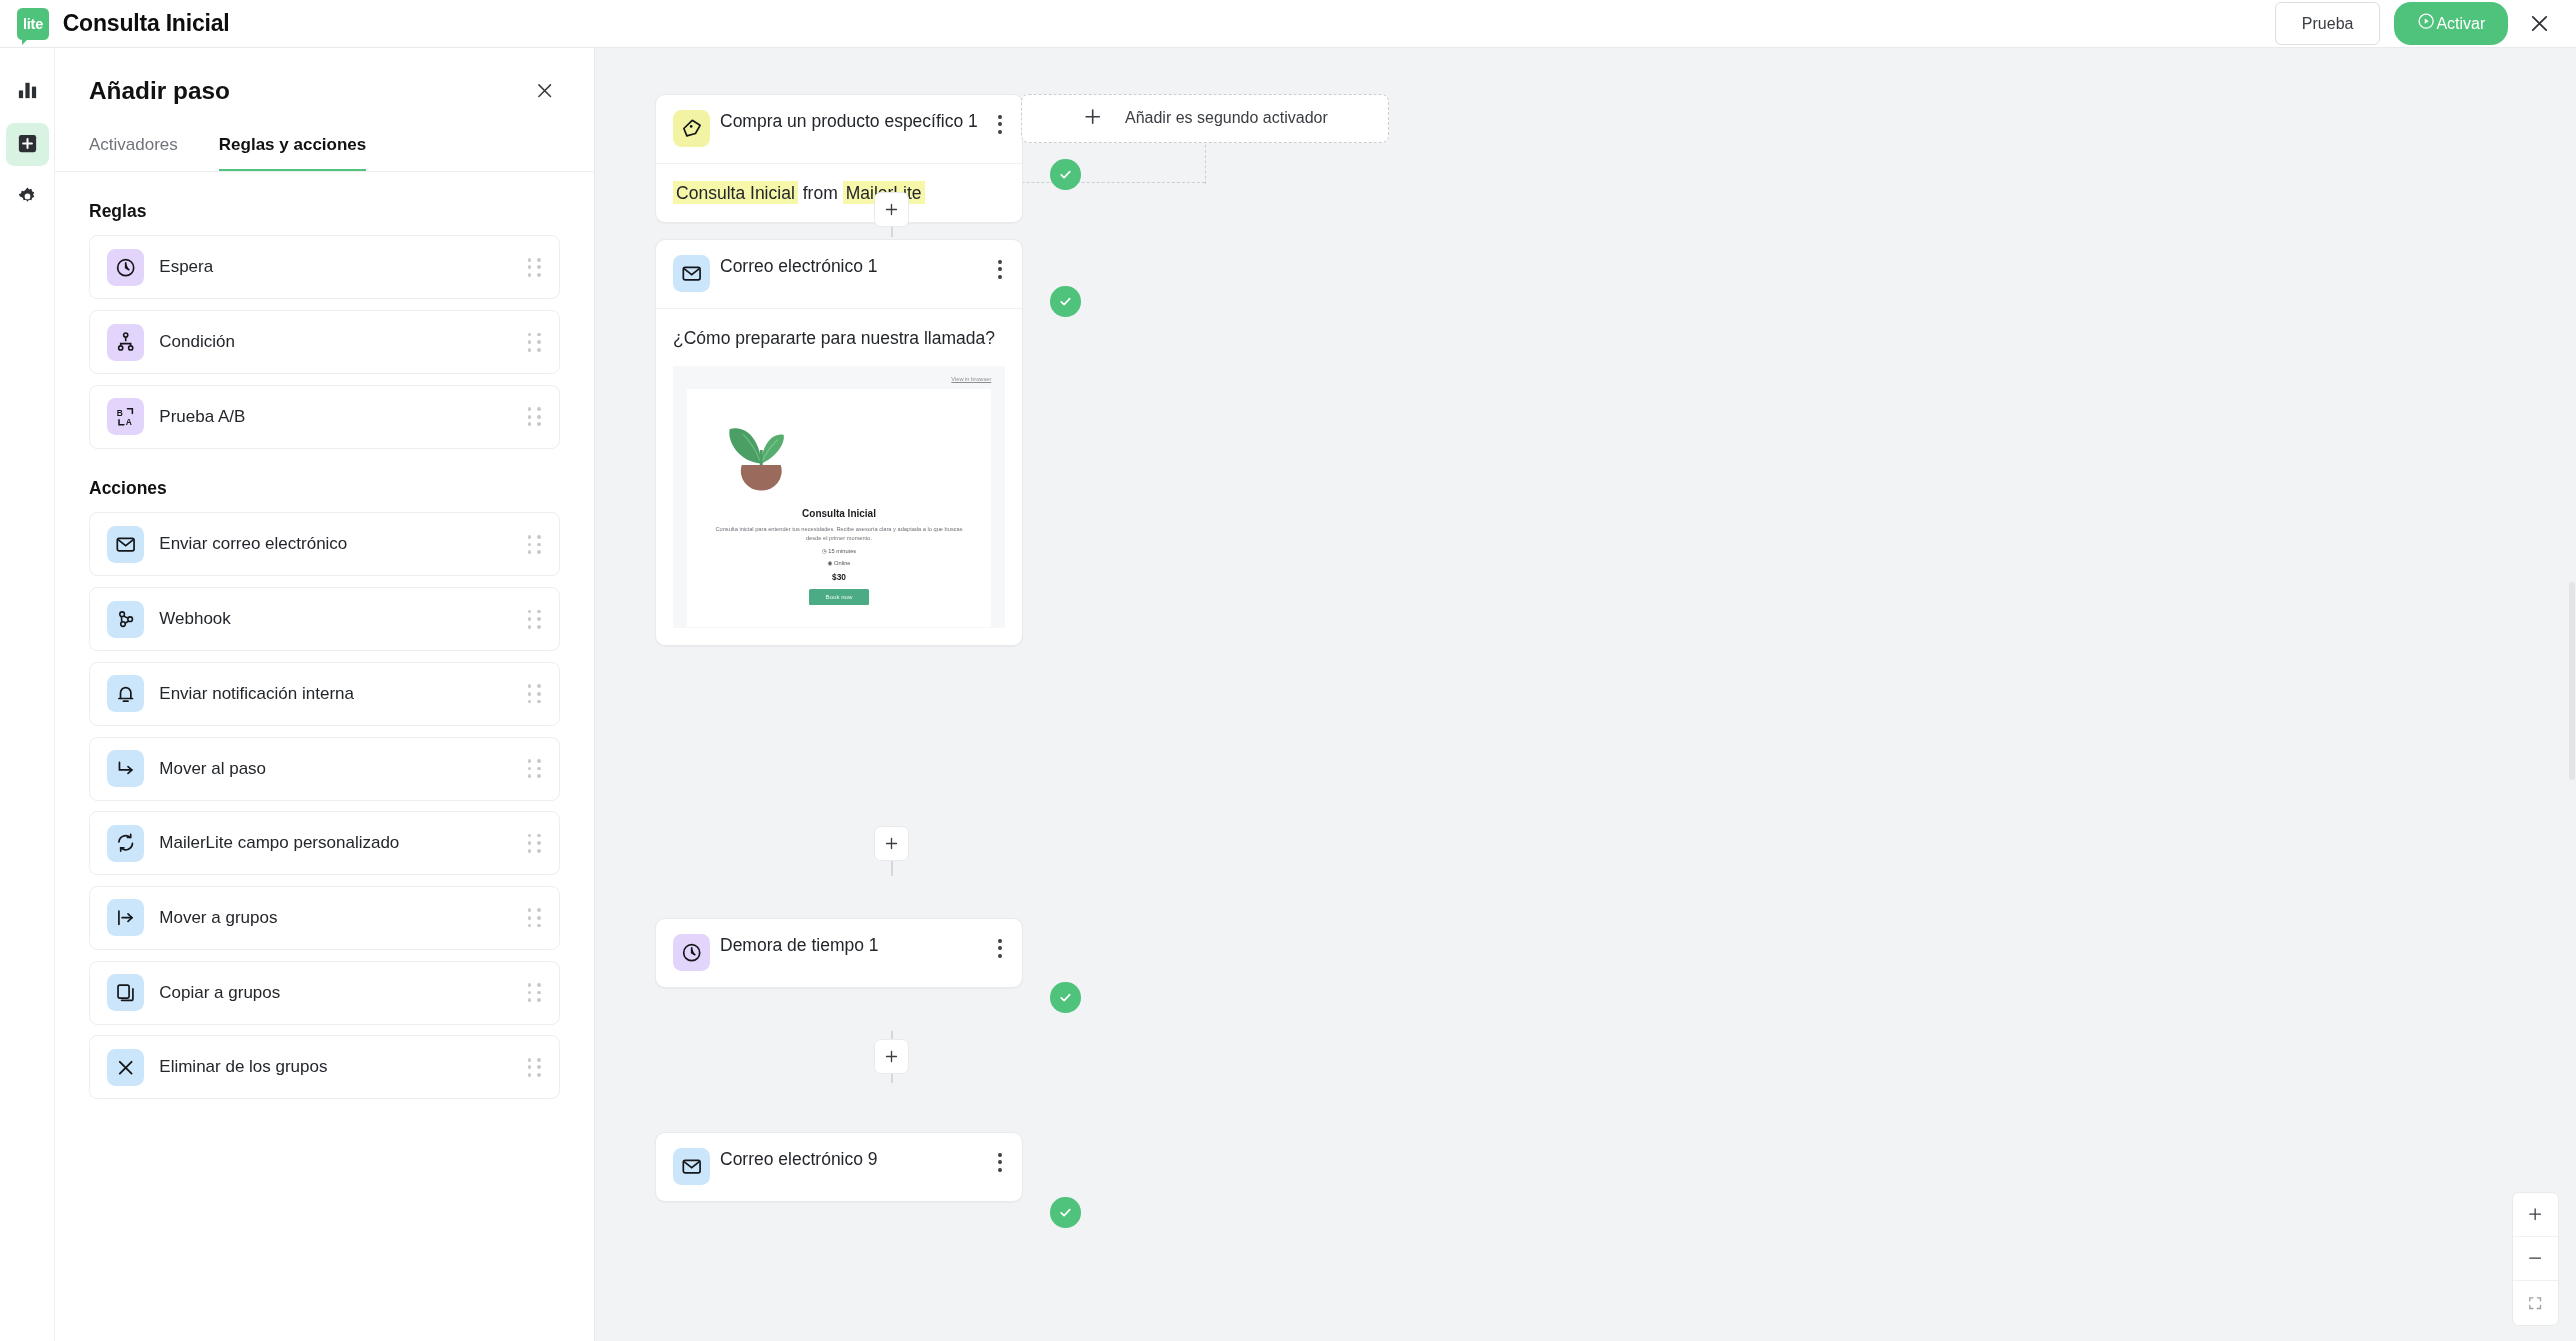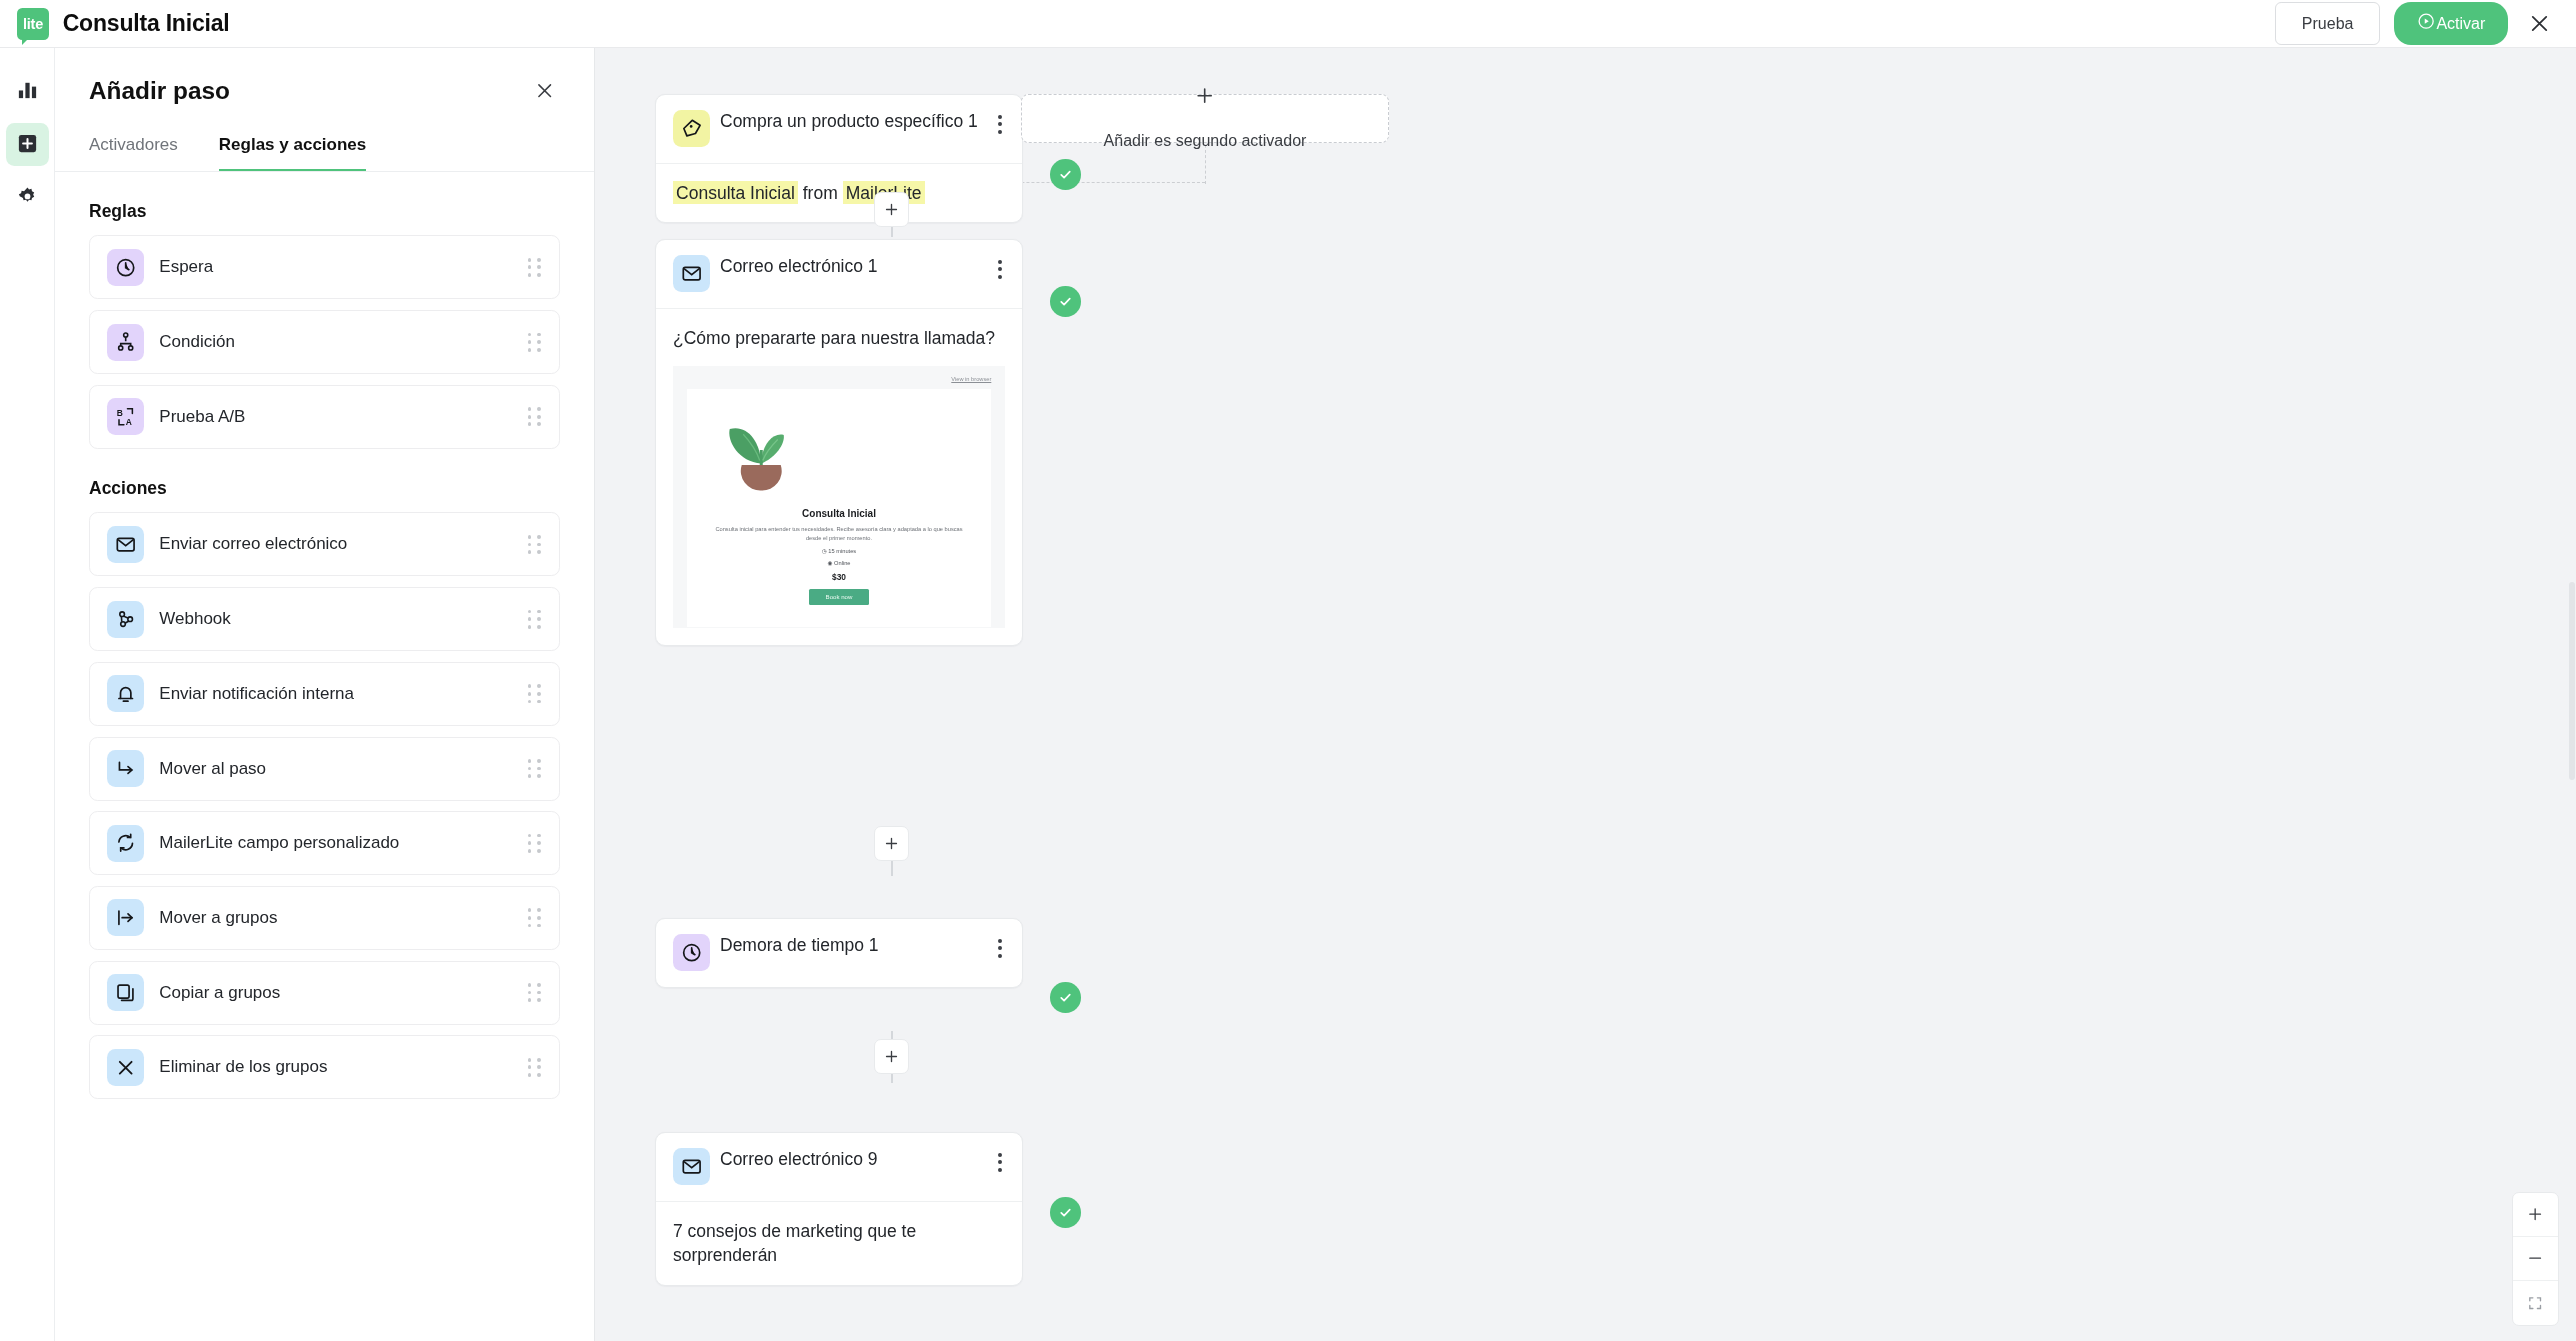--- a/index.html
+++ b/index.html
@@ -103,21 +103,21 @@
     position: absolute; width: 30.5px; height: 30.5px; border-radius: 50%;
     background: #4fc37c; display: flex; align-items: center; justify-content: center;
   }
   .connector { position: absolute; width: 1.5px; background: #d4d7db; }
   .plus-node {
     position: absolute; width: 35px; height: 35px; border-radius: 6.9px; background: #fff;
     border: 0.8px solid #e8eaec; display: flex; align-items: center; justify-content: center; cursor: pointer;
   }
   #add-trigger {
     position: absolute; width: 368px; height: 49px; border: 1.5px dashed #c9ccd1; border-radius: 7.6px;
-    background: #fff; display: flex; align-items: center; justify-content: center; gap: 21.4px; cursor: pointer; flex-direction: column;
+    background: #fff; display: flex; align-items: center; justify-content: center; gap: 21.4px; cursor: pointer;
   }
   #add-trigger-label { font-size: 16px; color: #3a3d42; text-align: center; line-height: 1.28; max-width: 229px; }
   .dashed-v { position:absolute; width:0; border-left:1.5px dashed #ccced2; }
   .dashed-h { position:absolute; height:0; border-top:1.5px dashed #ccced2; }
 
   
   .thumb { margin-top: 15.3px; background: #f6f7f8; padding: 10.7px 13.7px 0 13.7px; height: 262px; overflow:hidden; }
   .thumb-browser { font-size: 5.7px; color: #8b8f95; text-align: right; text-decoration: underline; margin-bottom: 6.1px; }
   .thumb-page { background: #fff; padding: 12.2px 26px 0 26px; height: 238px; }
   .plant { width: 98px; height: 90px; margin: 7.6px auto 0 auto; }
@@ -566,23 +566,20 @@
             <path d="M3.4 6.4l8.6 6.8 8.6-6.8" stroke="#15171a" stroke-width="1.9" fill="none"></path>
           </svg>
       </span>
       <span class="node-title">Correo electrónico 9</span>
       <span class="kebab">
           <i></i>
           <i></i>
           <i></i>
         </span>
     </div>
-    <div class="node-body">
-      <div class="node-sub">7 consejos de marketing que te sorprenderán</div>
-    </div>
   </div>
   <div class="check-badge" style="left:455px; top:1149px;">
     <svg width="17" height="17" viewBox="0 0 24 24">
         <path d="M6 12.4l4 4 8-8.4" stroke="#fff" stroke-width="2.4" fill="none" stroke-linecap="round" stroke-linejoin="round"></path>
       </svg>
   </div>
 
   <div id="scrollbar"></div>
 
   <div id="zoomctl">

